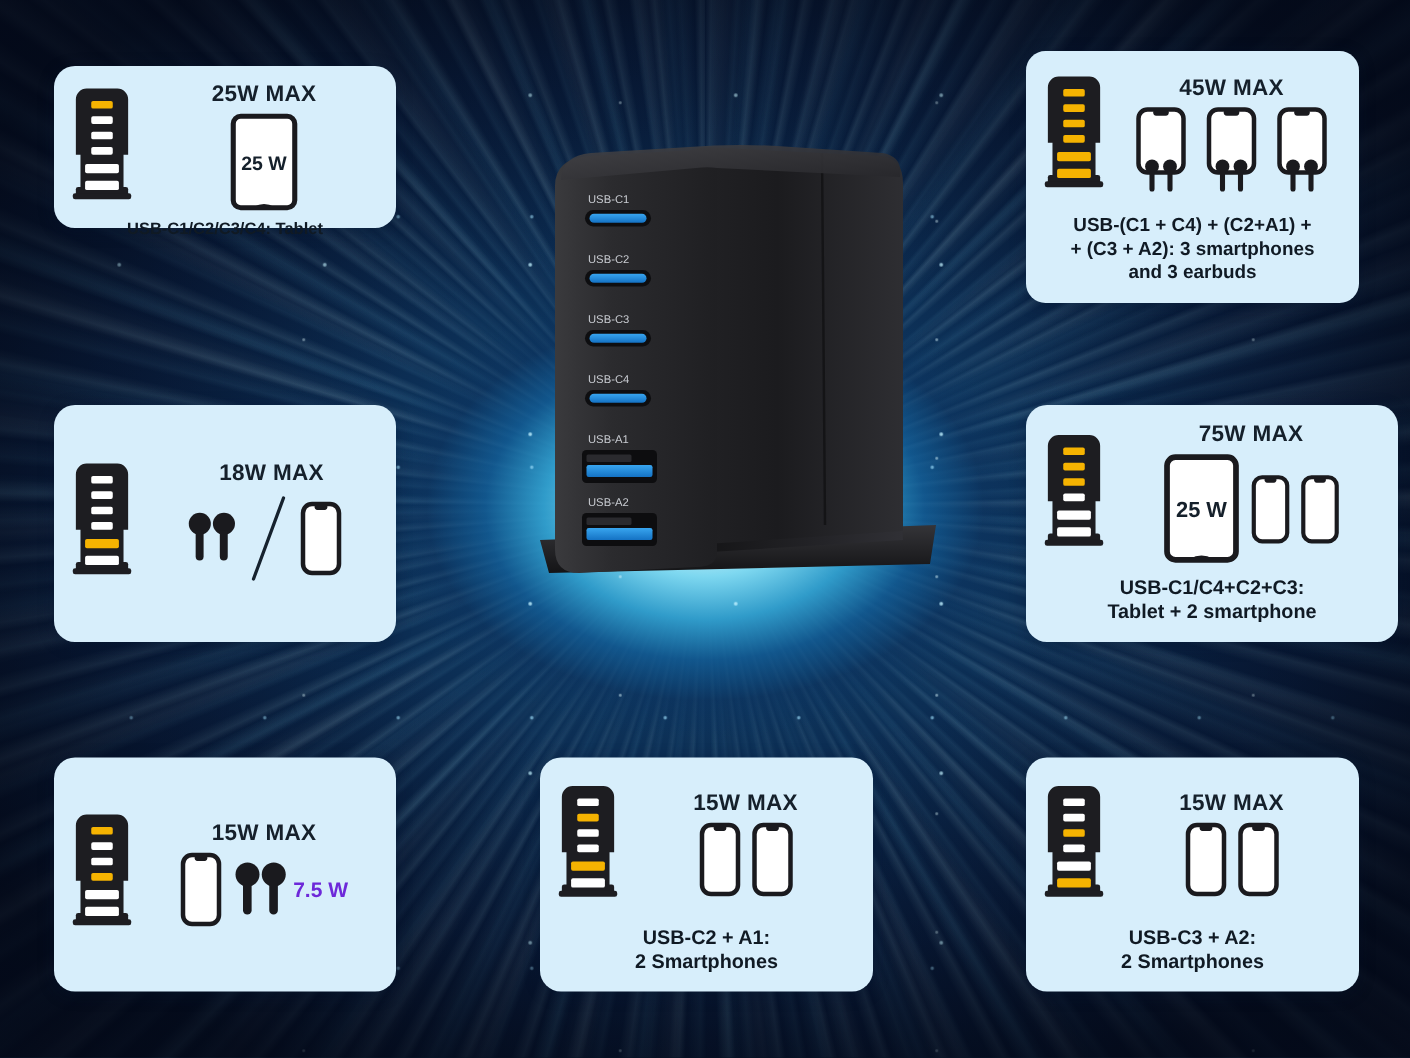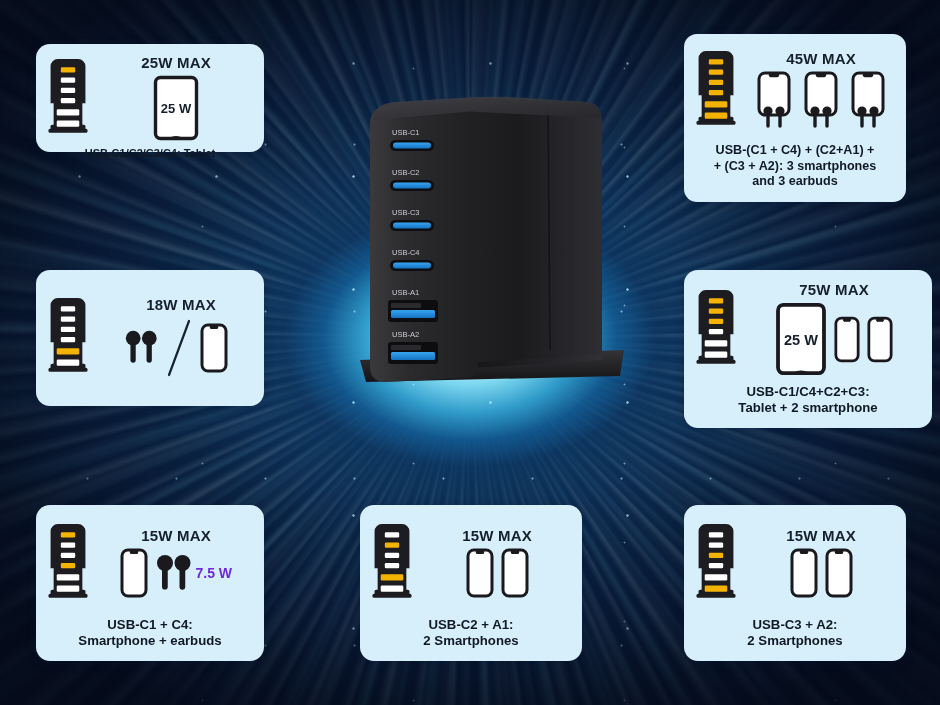--- a/index.html
+++ b/index.html
@@ -156,21 +156,21 @@
     color: #101a24;
     font-size: 13.2px;
     line-height: 1.22;
     margin-top: 6px;
     white-space: pre-line;
   }
 
   
   #card-25w   { left: 36px;  top: 44px;  width: 228px; height: 108px; }
   #card-45w   { left: 684px; top: 34px;  width: 222px; height: 168px; border-radius: 13px; }
-  #card-18w   { left: 36px;  top: 270px; width: 228px; height: 136px; }
+  #card-18w   { left: 36px;  top: 270px; width: 228px; height: 158px; }
   #card-75w   { left: 684px; top: 270px; width: 248px; height: 158px; }
   #card-15w-a { left: 36px;  top: 505px; width: 228px; height: 156px; }
   #card-15w-b { left: 360px; top: 505px; width: 222px; height: 156px; }
   #card-15w-c { left: 684px; top: 505px; width: 222px; height: 156px; }
 
   #card-45w .caption { font-size: 12.6px; line-height: 1.25; }
   #card-25w .caption { font-size: 11px; }
   #card-18w .max-label { margin-left: 10px; }
 
   .tower-icon { display: block; }
@@ -458,22 +458,20 @@
       <circle cx="8" cy="8" r="6.4" fill="#1a1a1e"></circle>
       <path d="M5.6 12 h4.6 v15 a2.3 2.3 0 0 1 -4.6 0 z" fill="#1a1a1e"></path>
       <circle cx="22" cy="8" r="6.4" fill="#1a1a1e"></circle>
       <path d="M19.6 12 h4.6 v15 a2.3 2.3 0 0 1 -4.6 0 z" fill="#1a1a1e"></path>
     </svg>
               <span class="watt-inline">7.5 W</span>
             </span>
           </div>
        </div>
      </div>
-     <div class="caption">USB-C1 + C4:
-Smartphone + earbuds</div>
     </div>
   <div class="card" id="card-15w-b">
       <div class="card-body">
        <div class="card-left">
           <svg class="tower-icon" width="44" height="82" viewBox="0 0 40 80">
       <path d="M10 2 h20 a7 7 0 0 1 7 7 v36 h-3 v22 h-28 v-22 h-3 v-36 a7 7 0 0 1 7 -7 z" fill="#1d1d21"></path>
       <rect x="3" y="66" width="34" height="6" rx="1.5" fill="#1d1d21"></rect>
       <rect x="1" y="70" width="38" height="4" rx="1.5" fill="#1d1d21"></rect>
       <rect x="13" y="10" width="14" height="5" rx="1.2" fill="#ffffff"></rect>
             <rect x="13" y="20" width="14" height="5" rx="1.2" fill="#f5b301"></rect>

